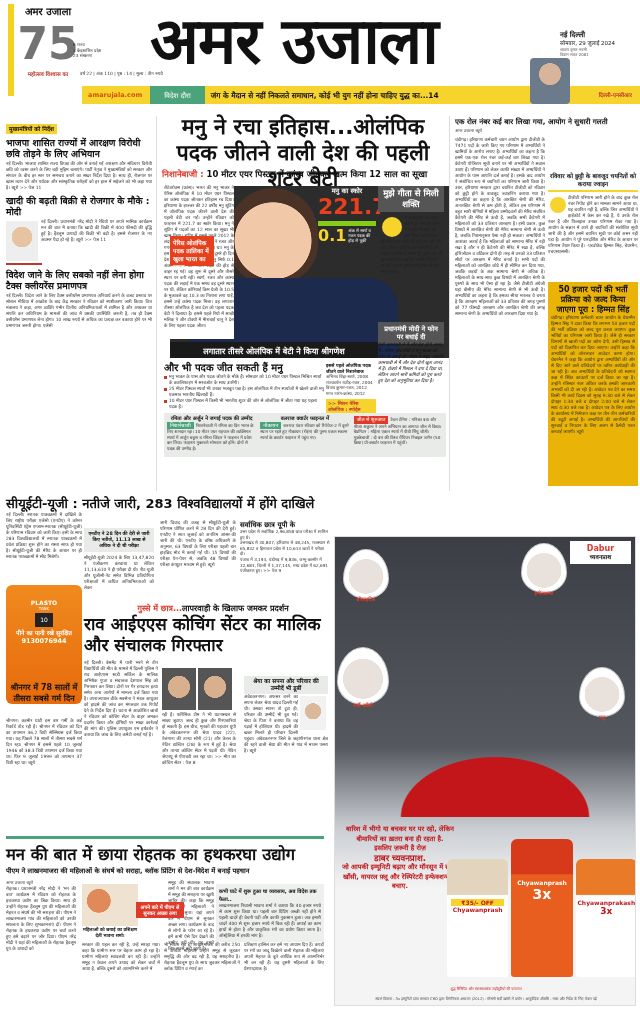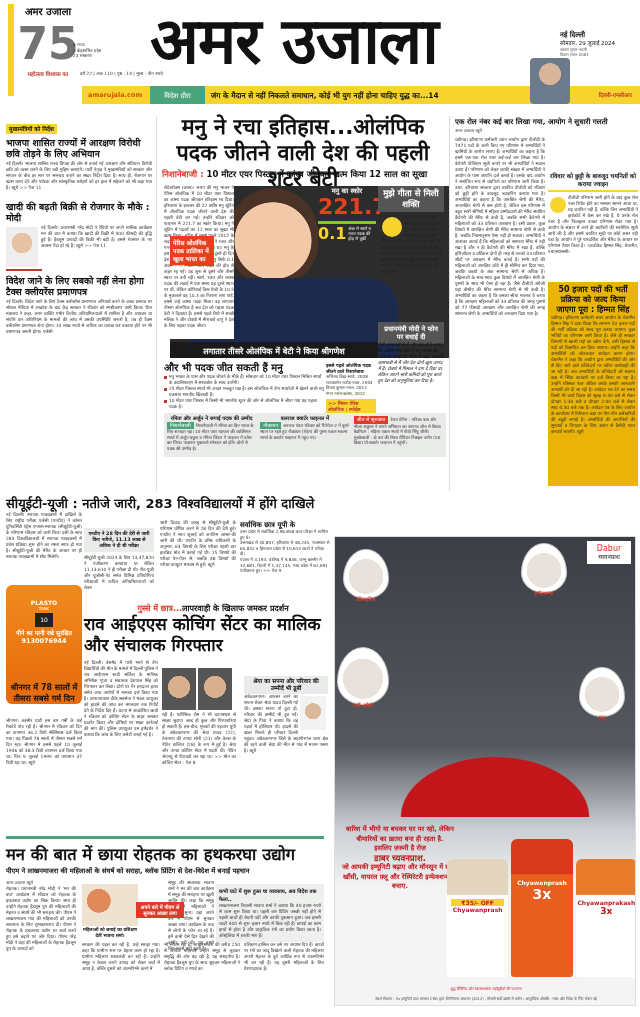--- a/index.html
+++ b/index.html
@@ -37,21 +37,21 @@
 #sub .r{color:#e03a2b}
 #lead-col1{left:164px;top:185px;width:70px}
 #photo{left:170px;top:186px;width:280px;height:172px;background:#2c2c2c;overflow:hidden}
 #photo .face{position:absolute;left:58px;top:2px;width:90px;height:96px;border-radius:45px 45px 40px 40px;background:radial-gradient(circle at 50% 55%,#f1c9a8 0 55%,#4a3226 56%)}
 #photo .jacket{position:absolute;left:18px;top:92px;width:210px;height:90px;background:#1c2a4d;border-radius:30px 30px 0 0}
 #photo .medal{position:absolute;left:36px;top:84px;width:26px;height:26px;border-radius:50%;background:#cfcfcf}
 #badge-red{left:170px;top:236px;width:44px;height:30px;background:#e8401d;color:#fff;font-size:6px;font-weight:bold;line-height:8px;padding:3px;z-index:3}
 #score{left:318px;top:186px;width:58px;text-align:center;z-index:3}
 #score .lbl{color:#fff;font-size:6.5px;font-weight:bold}
 #score .val{color:#e8401d;font-size:22px;font-weight:bold;line-height:24px}
-#score .row{display:flex;align-items:center;gap:2px;border-top:3px solid #84cc16;margin-top:2px}
+#score .row{display:flex;align-items:center;gap:2px;border-top:5px solid #84cc16;margin-top:2px}
 #score .small-val{color:#f7d32e;font-size:16px;font-weight:bold}
 #score .txt{color:#fff;font-size:4.2px;line-height:5px;text-align:left}
 #geeta{left:378px;top:186px;width:66px;z-index:3}
 #geeta .t{background:#555;color:#fff;font-size:8.5px;font-weight:bold;text-align:center;padding:2px;line-height:11px}
 #geeta .q{font-size:4.4px;line-height:6px;font-style:italic;padding:3px 2px;color:#222}
 #geeta .icon{width:20px;height:20px;border-radius:50%;background:#f7d32e;float:left;margin:2px}
 #pm{left:378px;top:318px;width:66px;background:#555;color:#fff;font-size:6.5px;font-weight:bold;text-align:center;padding:3px;line-height:8px}
 #caption{left:170px;top:342px;width:208px;height:16px;background:#1a1a1a;color:#fff;font-size:8px;font-weight:bold;display:flex;align-items:center;justify-content:center}
 #more{left:164px;top:360px;width:160px}
 #more h3{font-size:10px;font-weight:bold}
@@ -97,21 +97,21 @@
 #sgr-txt{left:6px;top:718px;width:76px}
 #coach-c1{left:84px;top:660px;width:74px}
 #photos2{left:162px;top:668px;width:70px;height:42px;display:flex;gap:2px}
 #photos2 div{flex:1;background:radial-gradient(circle at 50% 45%,#d9b08e 0 38%,#555 39%)}
 #coach-c2{left:162px;top:712px;width:74px}
 #shreya{left:244px;top:676px;width:84px}
 #shreya .h{background:#e9ebe8;font-size:5.8px;font-weight:bold;text-align:center;padding:2px;line-height:7px}
 #shreya .ph{float:right;width:26px;height:34px;background:radial-gradient(circle at 50% 45%,#dcb89b 0 35%,#f2f2f2 36%);margin:2px}
 
 #ad{left:334px;top:536px;width:302px;height:470px;background:linear-gradient(#3b3e45 0%,#55585e 45%,#c9cdd2 62%,#f4f4f4 75%);overflow:hidden;border:1px solid #ddd}
-#ad .brand{position:absolute;right:4px;top:4px;background:#fff;width:44px;padding:3px;text-align:center;font-size:6px;font-weight:normal}
+#ad .brand{position:absolute;right:4px;top:4px;background:#fff;width:61px;padding:3px;text-align:center;font-size:6px;font-weight:bold}
 #ad .brand .d{color:#e03a2b;font-size:8px}
 #ad .title{position:absolute;left:60px;top:74px;width:190px;text-align:center;color:#f7d32e;font-size:16px;font-weight:bold;line-height:20px}
 #ad .drop{position:absolute;width:46px;height:50px;border-radius:50% 50% 50% 50%/60% 60% 40% 40%;background:radial-gradient(circle at 50% 55%,#e9e2dc 0 50%,#fff 51%);border:1px solid #ccc}
 #ad .drop span{position:absolute;bottom:-4px;left:0;width:100%;text-align:center;font-size:5px;color:#e03a2b;font-weight:bold}
 #ad .umb{position:absolute;left:50px;top:210px;width:220px;height:70px;background:radial-gradient(ellipse at 50% 100%,#c3161b 0 60%,transparent 61%);}
 #ad .copy{position:absolute;left:6px;top:288px;width:118px;text-align:center;color:#c0161b;font-size:6.6px;font-weight:bold;line-height:9.5px}
 #ad .copy .big{font-size:8.5px}
 #ad .jars{position:absolute;left:112px;top:300px;width:190px;height:140px;display:flex;gap:3px;align-items:flex-end}
 #ad .jar{flex:1;border-radius:6px 6px 3px 3px;color:#fff;text-align:center;font-size:6px;font-weight:bold;padding-top:40px}
 #ad .j1{height:118px;background:linear-gradient(#e3d5bd 0 30%,#fff 31%);color:#c0161b}
@@ -161,21 +161,21 @@
   <span class="tag">विदेश दौरा</span>
   <span class="head">जंग के मैदान से नहीं निकलते समाधान, कोई भी युग नहीं होना चाहिए युद्ध का...14</span>
   <span class="reg">दिल्ली-एनसीआर</span>
 </div>
 <div id="portrait" class="abs"></div>
 
 <div id="lcol" class="abs">
   <span class="kicker">मुख्यमंत्रियों को निर्देश</span>
   <div class="lhead">भाजपा शासित राज्यों में आरक्षण विरोधी छवि तोड़ने के लिए अभियान</div>
   <div class="body-txt">नई दिल्ली। भाजपा शासित राज्य विपक्ष की ओर से बनाई गई आरक्षण और संविधान विरोधी छवि को ध्वस्त करने के लिए बड़ी मुहिम चलाएंगे। पार्टी नेतृत्व ने मुख्यमंत्रियों को सरकार और संगठन के बीच हर स्तर पर समन्वय बनाने का सख्त निर्देश दिया है। साथ ही, रोजगार पर खास ध्यान देने और पर्यटक और सांस्कृतिक धरोहरों को हर हाल में सहेजने को भी कहा गया है। ब्यूरो &gt;&gt; पेज 11</div>
-  <div class="lhead" style="margin-top:10px">खादी की बढ़ती बिक्री से रोजगार के मौके : मोदी</div>
+  <div class="lhead" style="margin-top:4px">खादी की बढ़ती बिक्री से रोजगार के मौके : मोदी</div>
   <div id="modi-photo"></div>
   <div class="body-txt">नई दिल्ली। प्रधानमंत्री नरेंद्र मोदी ने रेडियो पर अपने मासिक कार्यक्रम मन की बात में बताया कि खादी की बिक्री में 400 फीसदी की वृद्धि हुई है। हैंडलूम उत्पादों की बिक्री भी बढ़ी है। इससे रोजगार के नए अवसर पैदा हो रहे हैं। ब्यूरो &gt;&gt; पेज 11</div>
   <div class="sep" style="clear:both"></div>
   <div class="lhead">विदेश जाने के लिए सबको नहीं लेना होगा टैक्स क्लीयरेंस प्रमाणपत्र</div>
   <div class="body-txt">नई दिल्ली। विदेश जाने के लिए टैक्स क्लीयरेंस प्रमाणपत्र अनिवार्य करने के बजट प्रस्ताव पर सोशल मीडिया में आक्रोश के बाद केंद्र सरकार ने रविवार को स्पष्टीकरण जारी किया। वित्त मंत्रालय ने कहा, अगर व्यक्ति गंभीर वित्तीय अनियमितताओं में शामिल है और आयकर या संपत्ति कर अधिनियम के मामलों की जांच में उसकी उपस्थिति जरूरी है, तब ही टैक्स क्लीयरेंस प्रमाणपत्र लेना होगा। 10 लाख रुपये से अधिक का प्रत्यक्ष कर बकाया होने पर भी प्रमाणपत्र जरूरी होगा। एजेंसी</div>
 </div>
 <div class="vrule" style="left:156px;top:116px;height:375px"></div>
 
 <div id="lead" class="abs">मनु ने रचा इतिहास...ओलंपिक पदक जीतने वाली देश की पहली शूटर बेटी</div>
 <div id="sub" class="abs"><span class="r">निशानेबाजी :</span> <span>10 मीटर एयर पिस्टल में कांस्य जीतकर खत्म किया 12 साल का सूखा</span></div>

